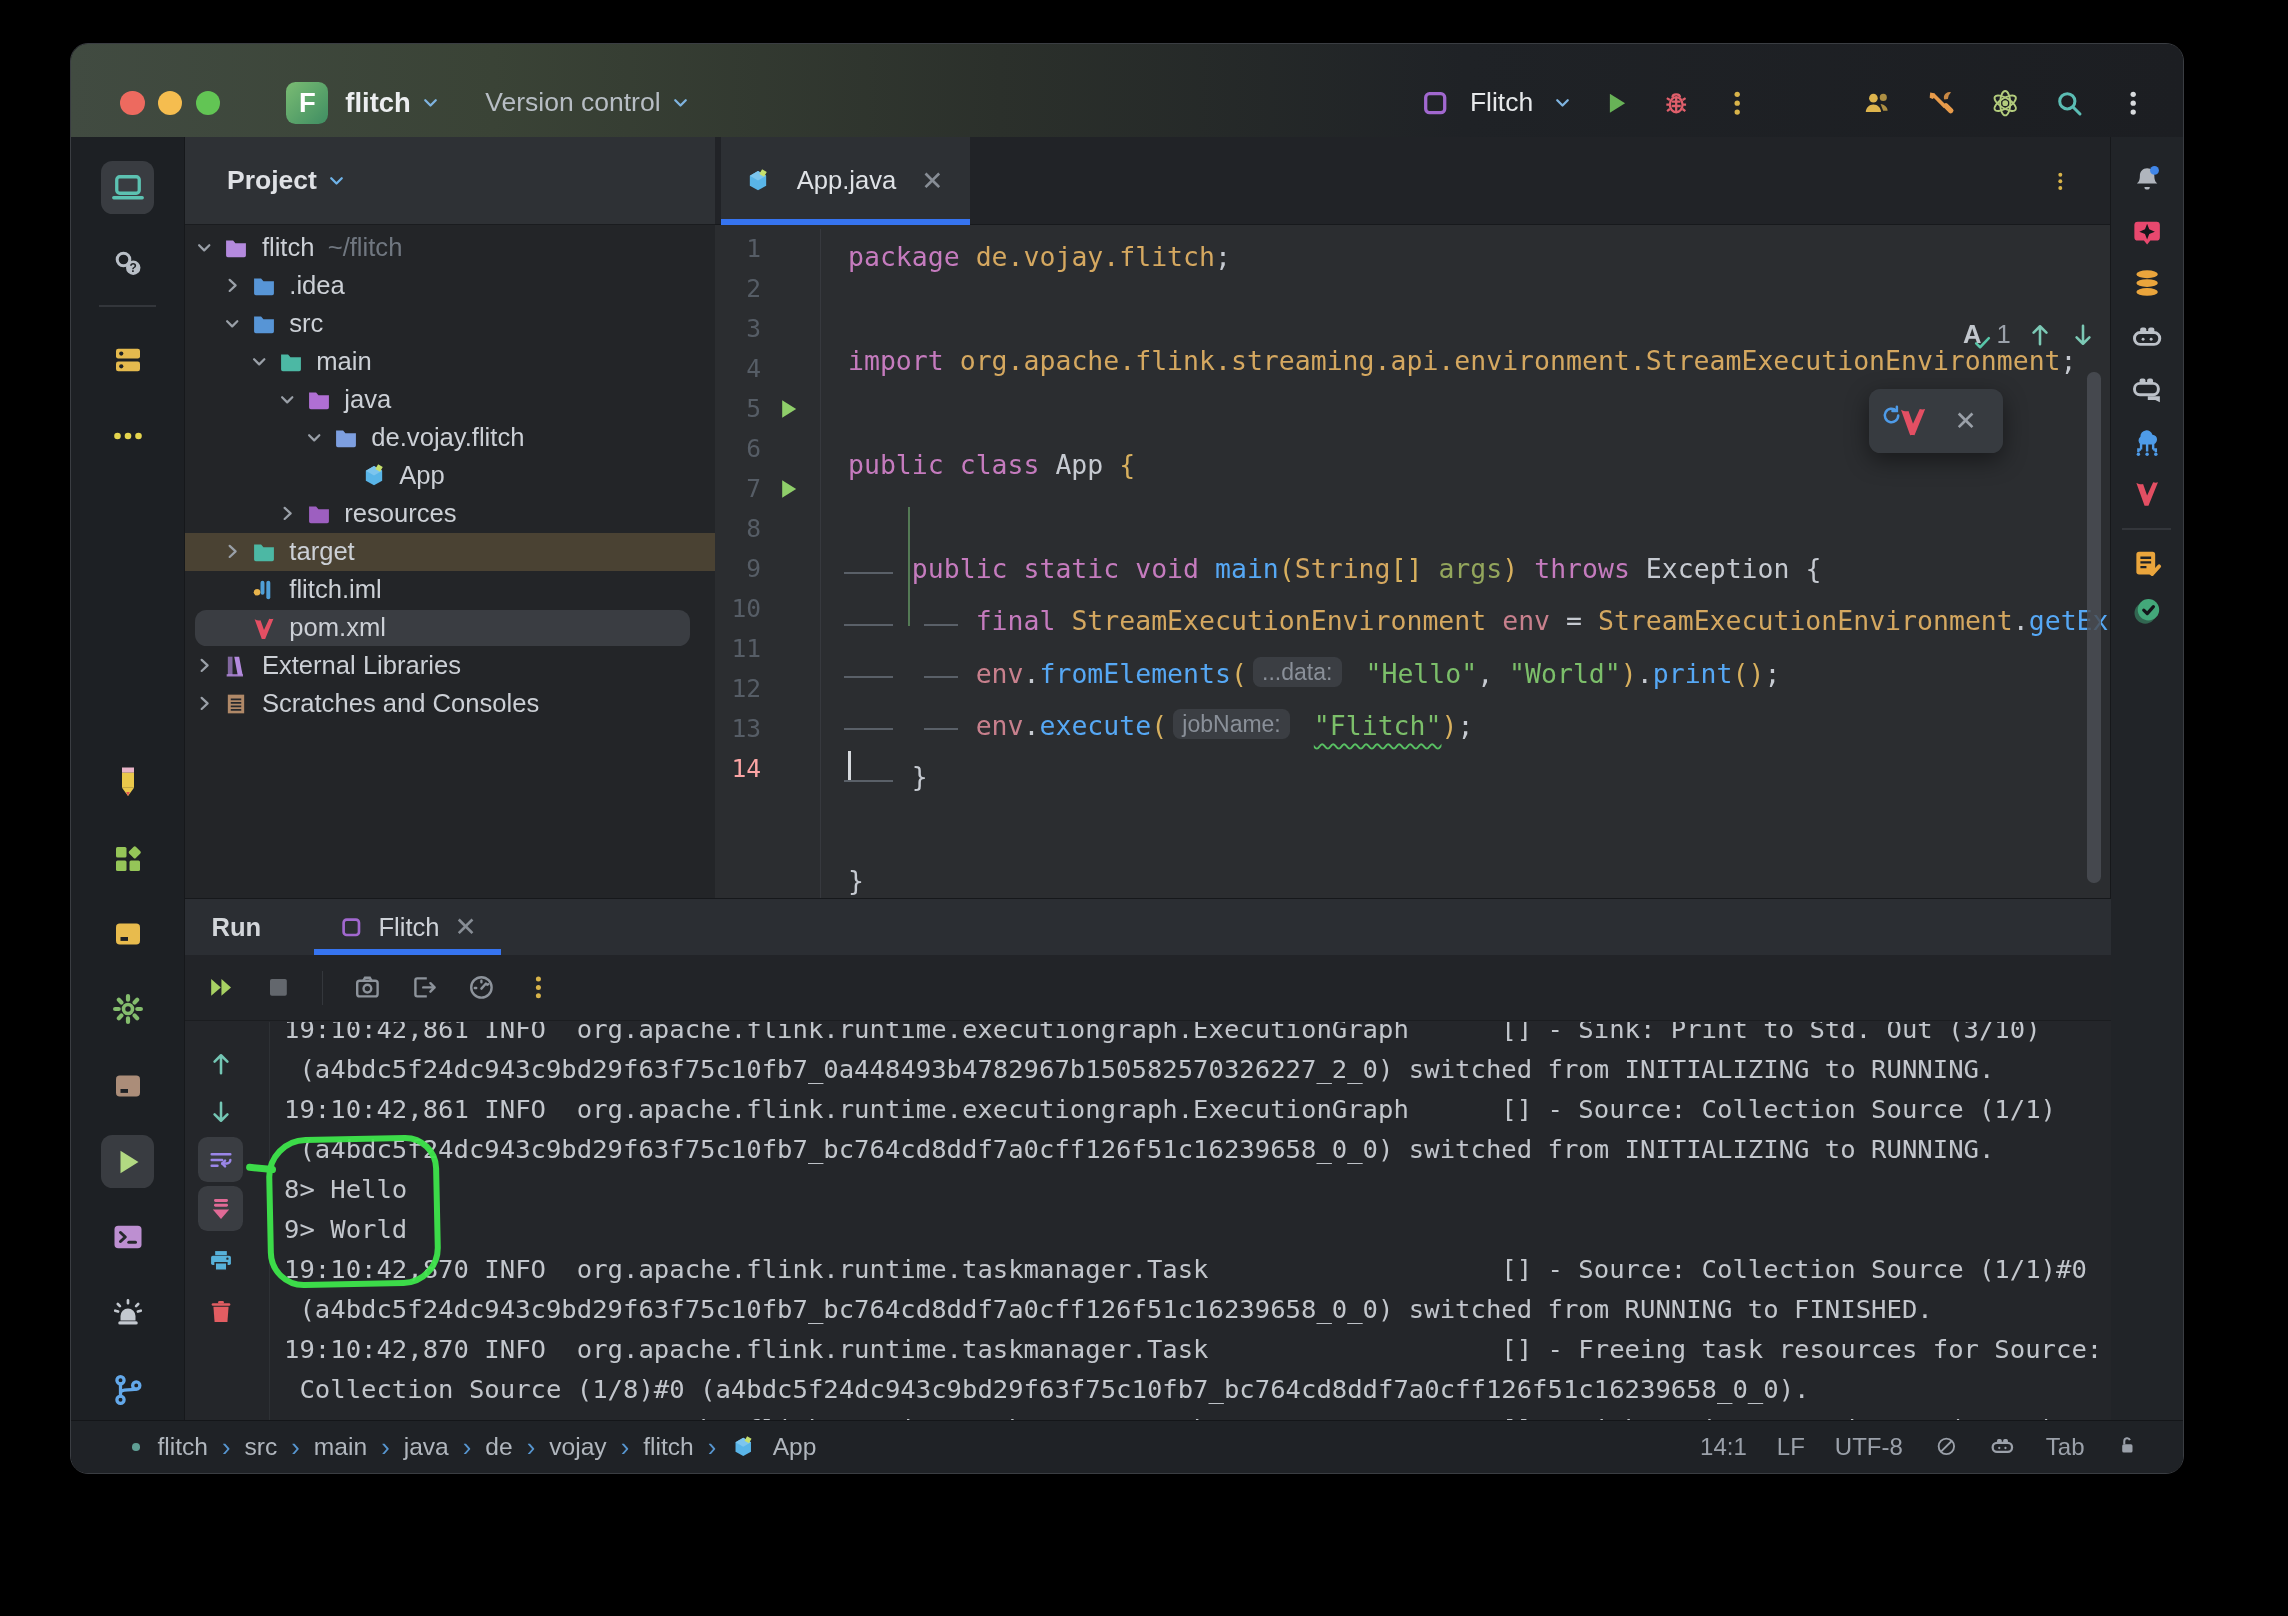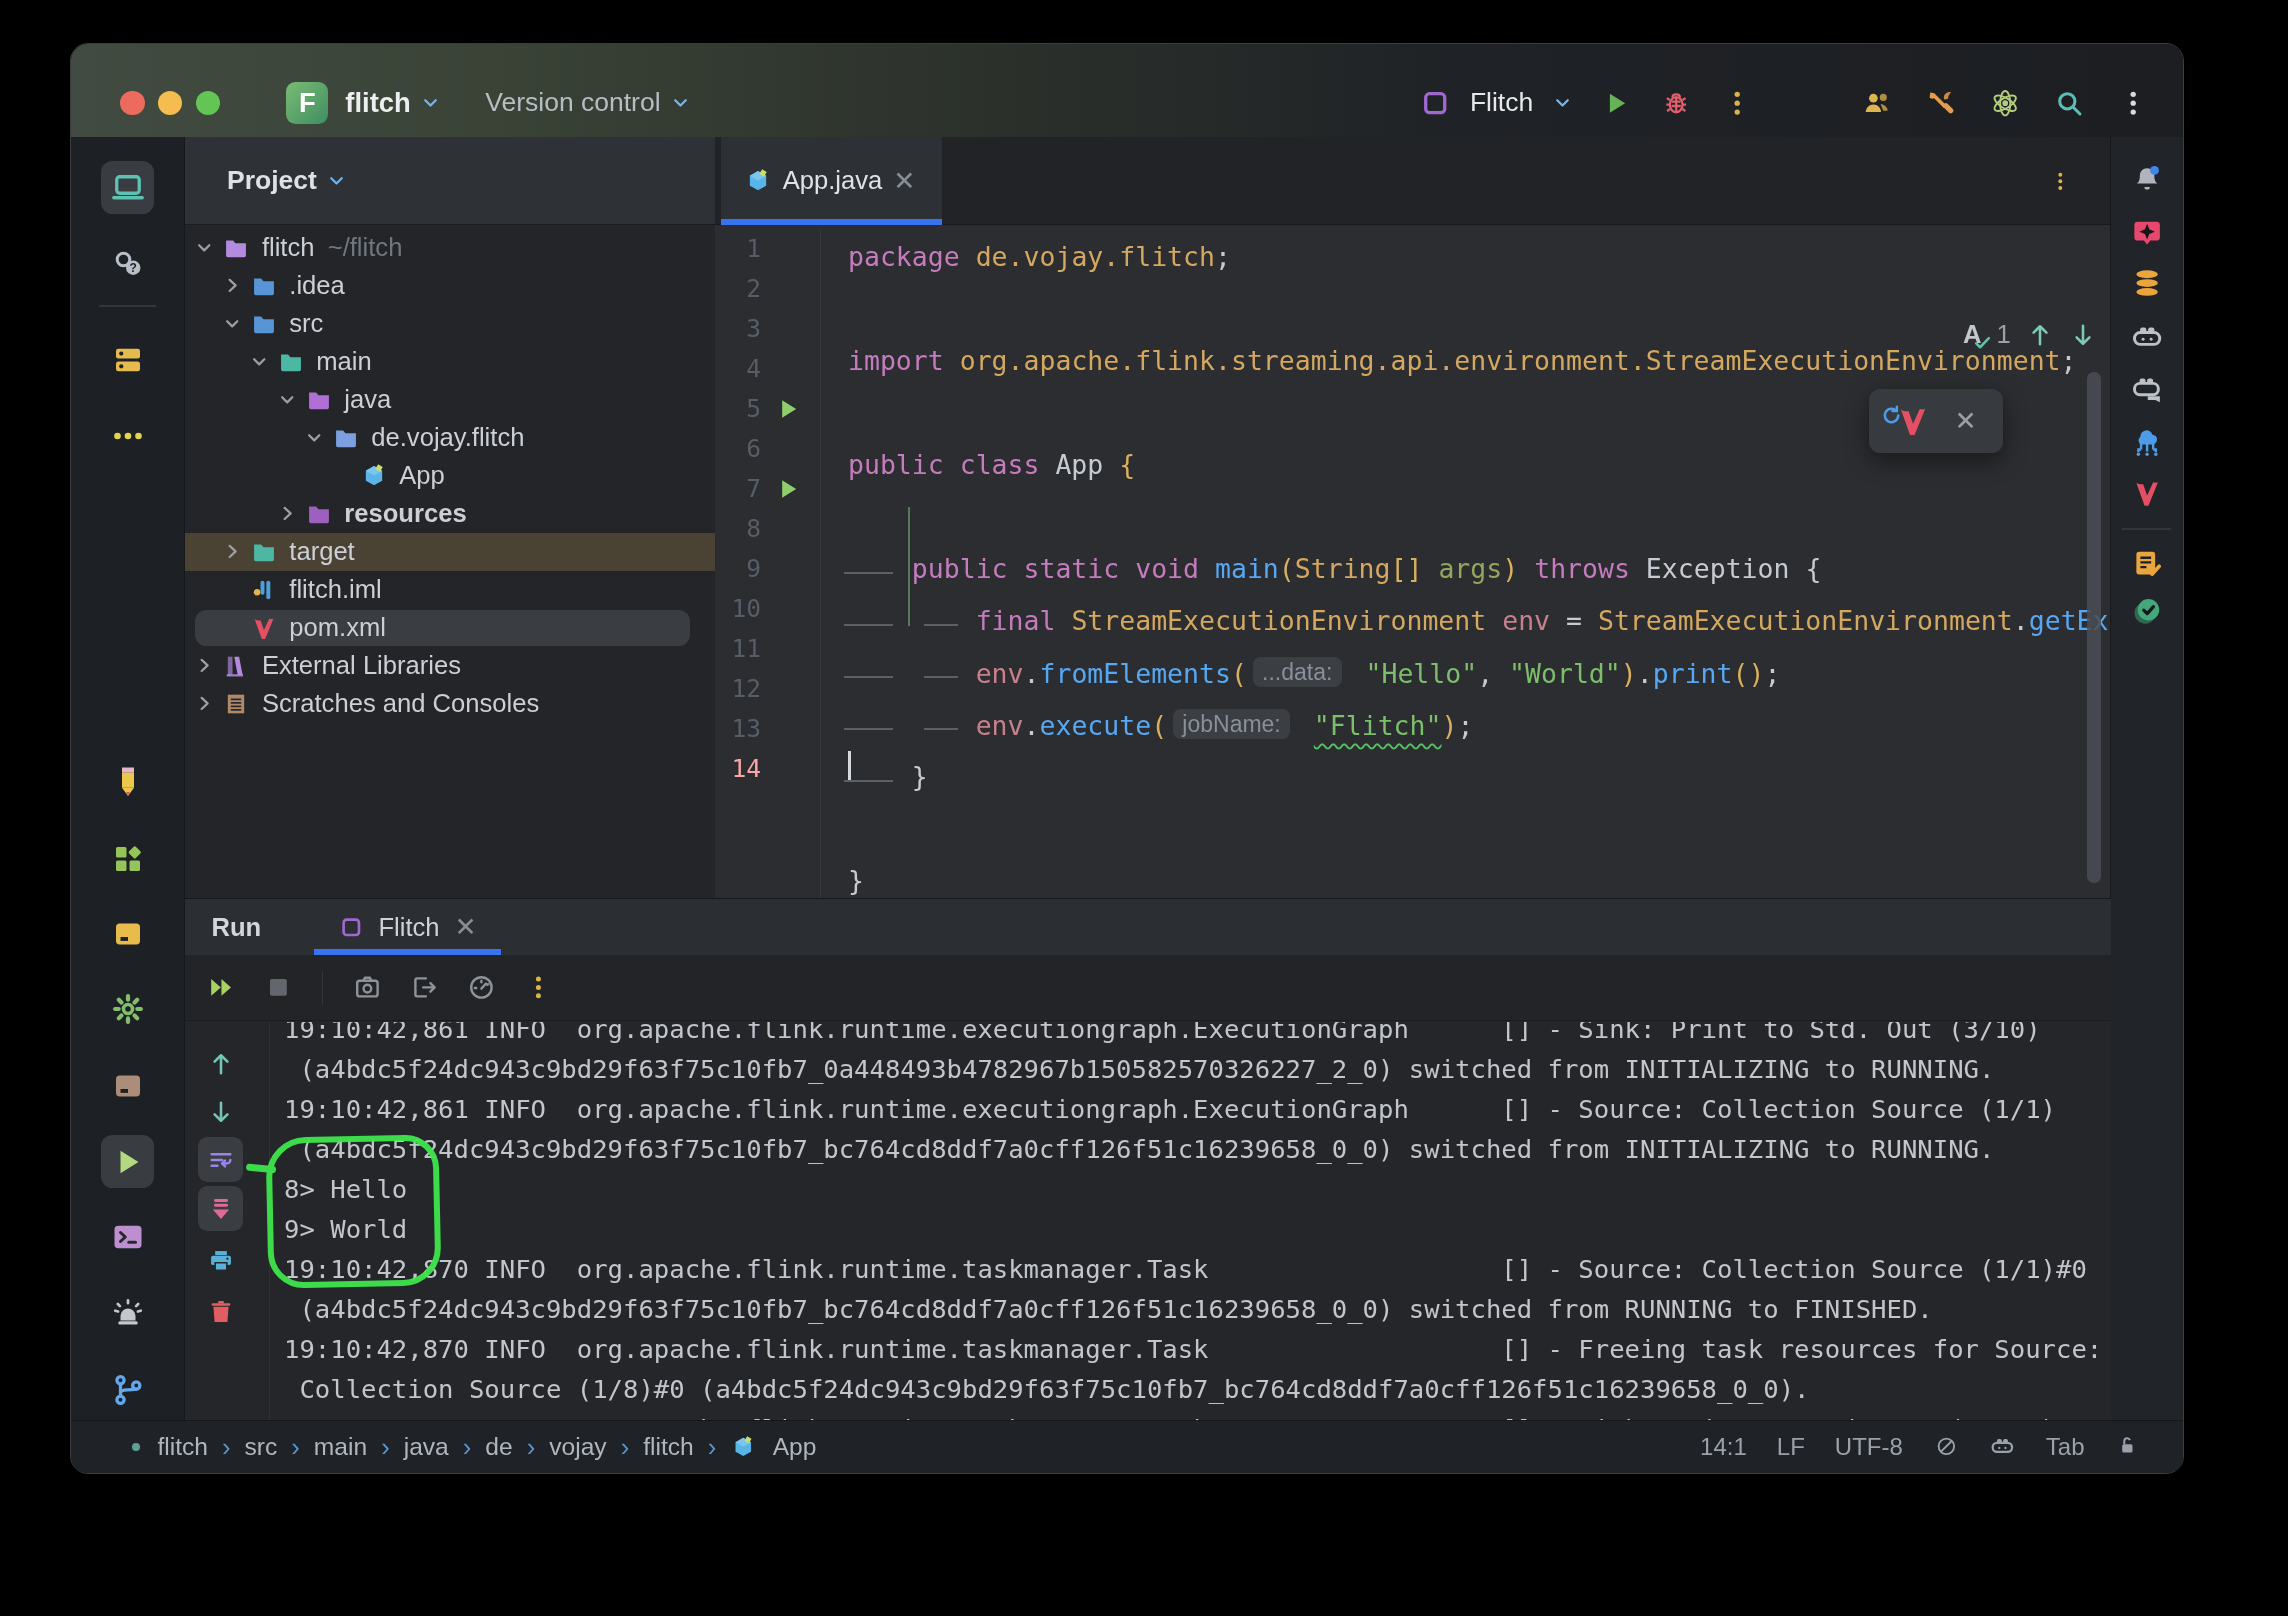--- a/index.html
+++ b/index.html
@@ -47,21 +47,21 @@
   .trow .tchev{width:28px;height:24.6px;color:#9aa0a8;flex:0 0 28px;padding:1.9px 5.7px 1.9px 1.9px;}
   .trow .ticon{width:28px;height:28px;flex:0 0 28px;margin:0 11.4px 0 1.9px;}
   .trow .tsuffix{color:#707780;margin-left:13.2px;}
   .trow.sel-brown{background:#4a4233;}
   .trow.sel-hover::before{content:"";position:absolute;left:9.5px;right:24.6px;top:0.9px;bottom:0.9px;border-radius:11.4px;background:#3a3d42;z-index:0;}
   .trow>*{position:relative;z-index:1;}
 
   
   .editor-area{position:absolute;left:644px;top:93px;width:1395px;height:761px;background:#2b2d30;}
   .tabstrip{position:relative;height:88px;background:#212327;border-bottom:0.9px solid #17191c;display:flex;align-items:flex-end;}
-  .tab{height:87px;display:flex;align-items:center;gap:11px;padding:0 26.5px 0 23px;background:#2d3034;margin-left:5.7px;position:relative;}
+  .tab{height:87px;display:flex;align-items:center;gap:25px;padding:0 26.5px 0 23px;background:#2d3034;margin-left:5.7px;position:relative;}
   .tab::after{content:"";position:absolute;left:0;right:0;bottom:-0.9px;height:5.7px;background:var(--accent_blue,#3674f0);}
   .tab .ticon{width:28px;height:28px;}
   .tab-label{font-size:25.6px;color:#dfe2e6;}
   .tab-close{font-size:26.5px;color:#878d95;}
   .tabstrip-kebab{position:absolute;right:34px;top:23px;width:32px;height:42px;color:#d9b44a;padding:4.7px;}
   .code-wrap{position:absolute;left:0;top:88px;right:0;bottom:0;overflow:hidden;}
   .gutter{position:absolute;left:0;top:3.8px;width:106px;bottom:0;border-right:0.9px solid #37393e;}
   .grow{height:40px;display:flex;align-items:center;}
   .gnum{width:46px;text-align:right;font:24.6px "DejaVu Sans Mono","Liberation Mono",monospace;color:#565d66;}
   .gnum.cur{color:#fca5a5;}
@@ -527,21 +527,21 @@
           <span class="tchev"></span>
           <span class="ticon" style="color: rgb(89, 181, 232);">
             <svg viewBox="0 0 24 24">
               <path d="M12 3.5l7 4v8.5l-7 4-7-4V7.5z" fill="#59b5e8"></path>
               <path d="M12 3.5l7 4-7 4-7-4z" fill="#7cc5ee"></path>
               <path d="M15.5 2l4 2.3-2.3 4-4-2.3z" fill="#c6e06c"></path>
             </svg>
           </span>
           <span>App</span>
         </div>
-        <div class="trow" style="padding-left: 90px; font-weight: bold;">
+        <div class="trow" style="padding-left: 90px;">
           <span class="tchev">
             <svg viewBox="0 0 24 24" fill="none" stroke="currentColor" stroke-width="2.6" stroke-linecap="round" stroke-linejoin="round">
               <path d="M9 5.5l7 6.5-7 6.5"></path>
             </svg>
           </span>
           <span class="ticon" style="color: rgb(157, 95, 192);">
             <svg viewBox="0 0 24 24" fill="currentColor">
               <path d="M3.5 5.5h6l2 2.5h9v10.5a1.5 1.5 0 0 1-1.5 1.5H5a1.5 1.5 0 0 1-1.5-1.5z"></path>
             </svg>
           </span>

